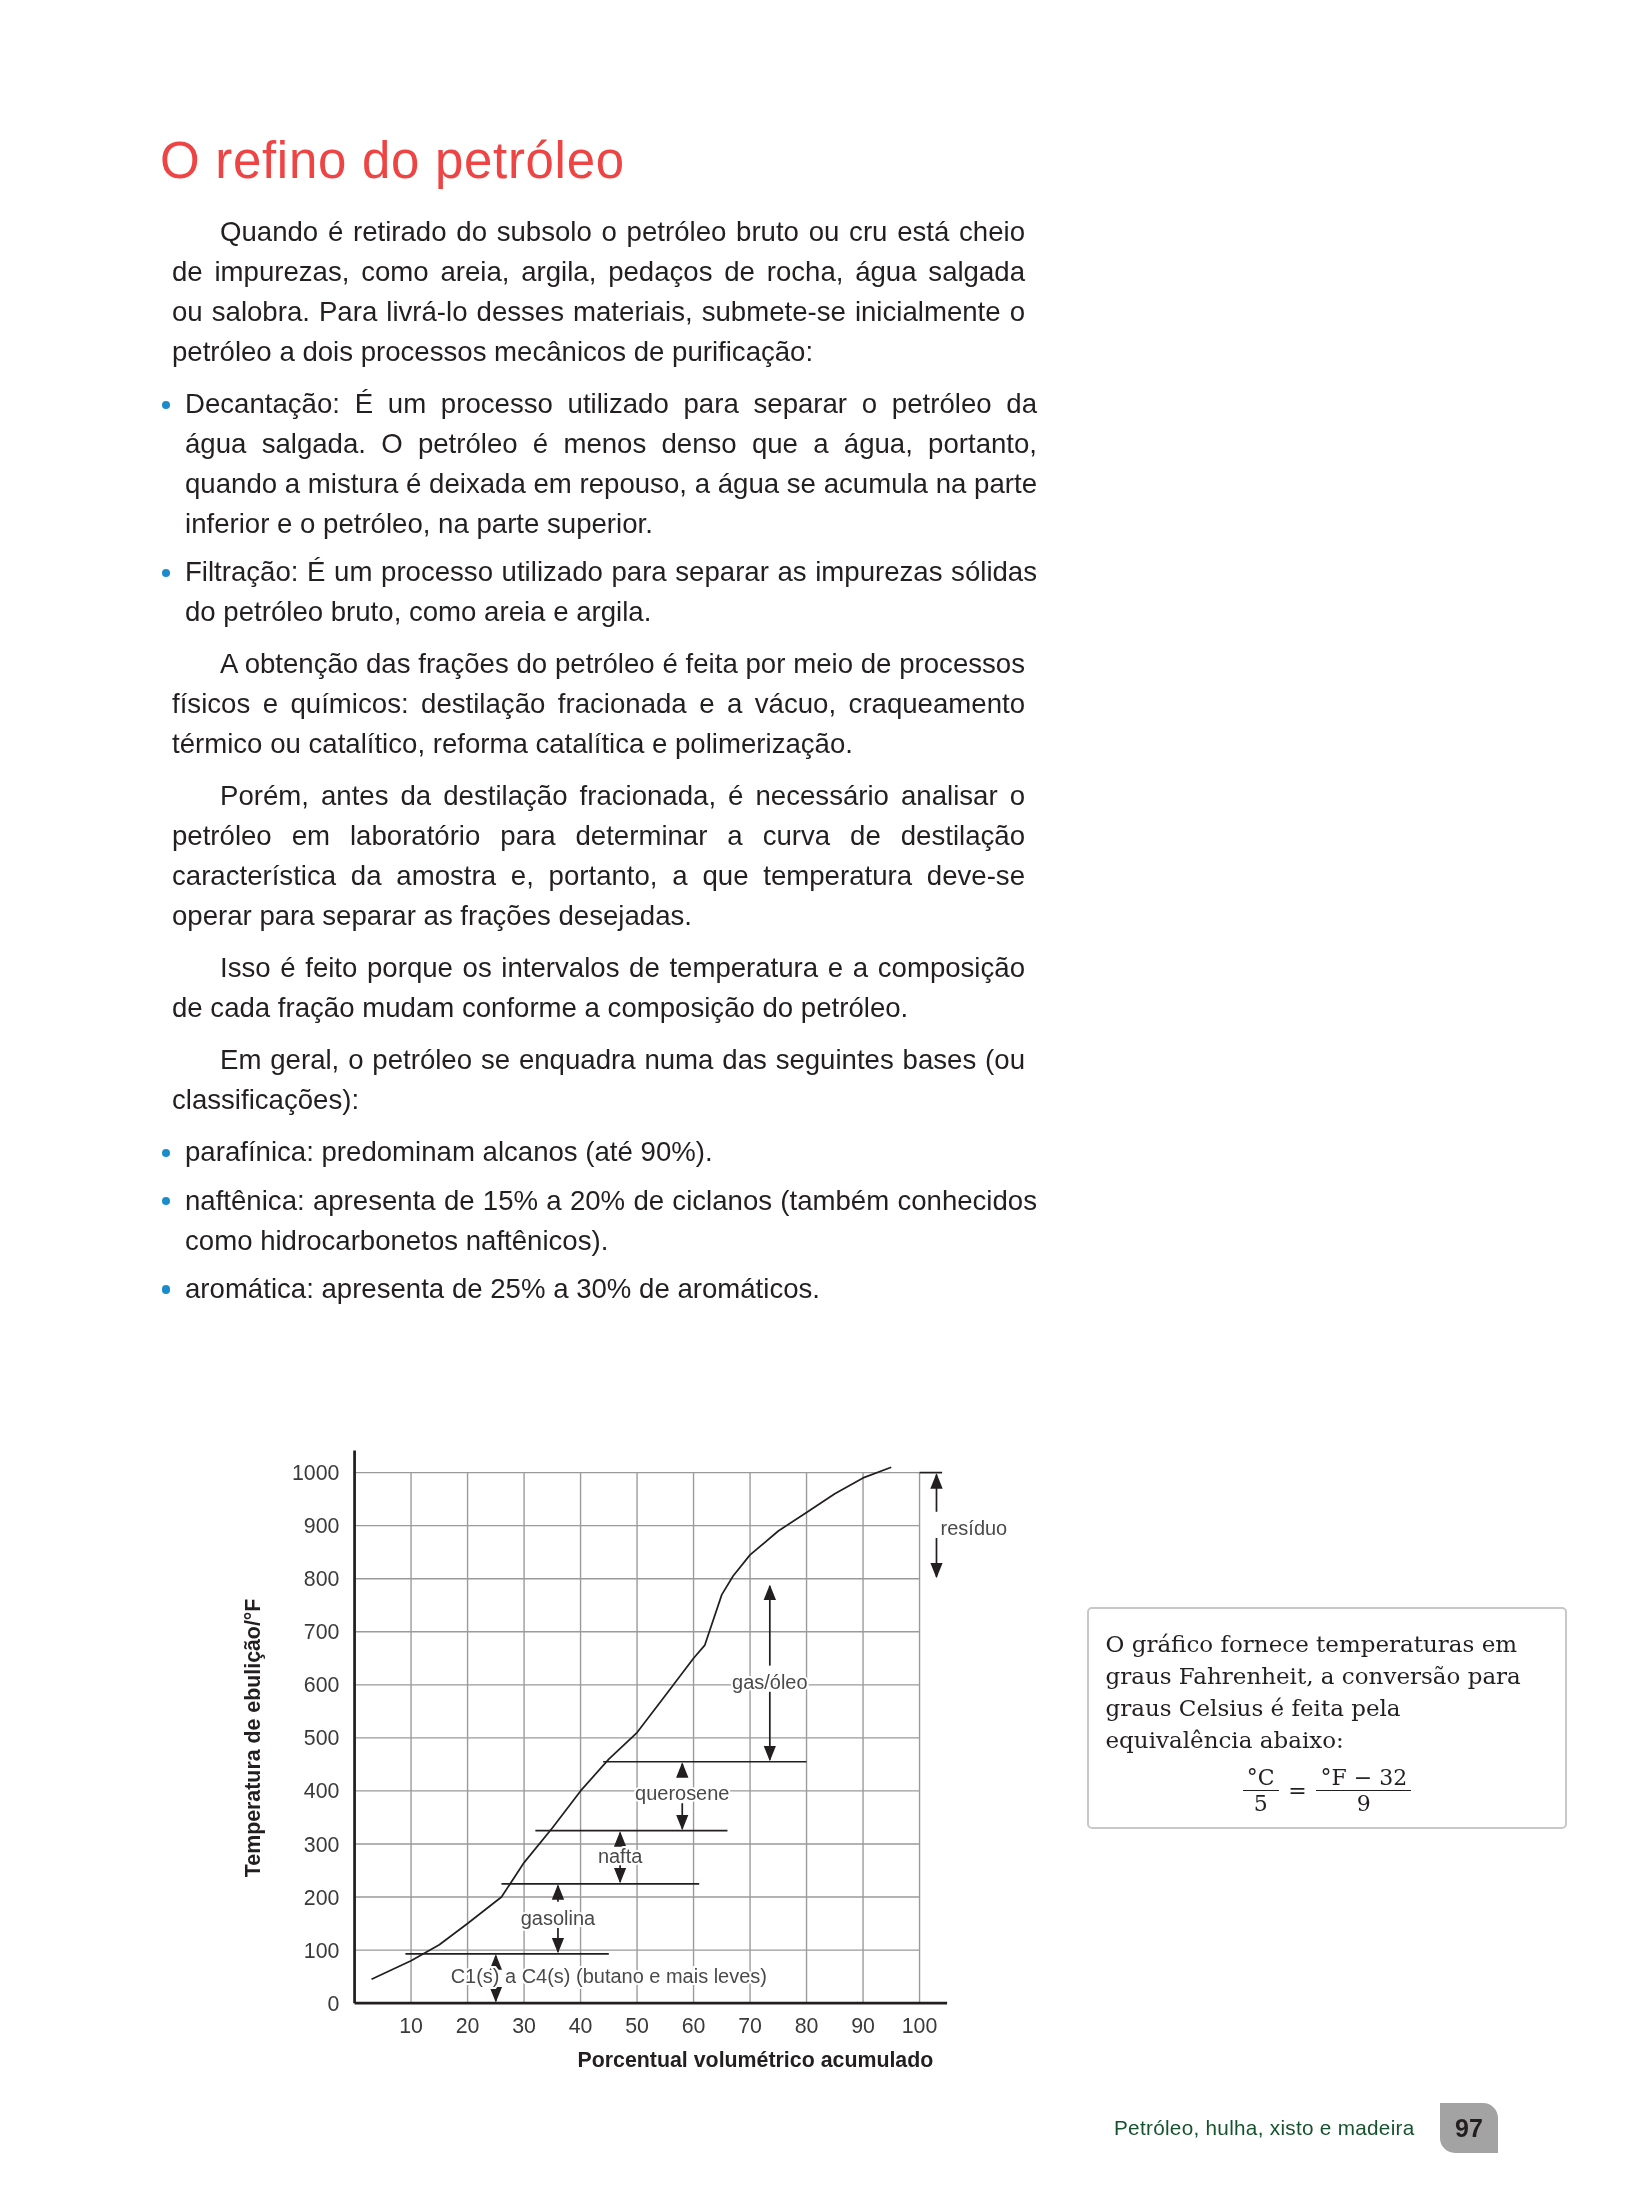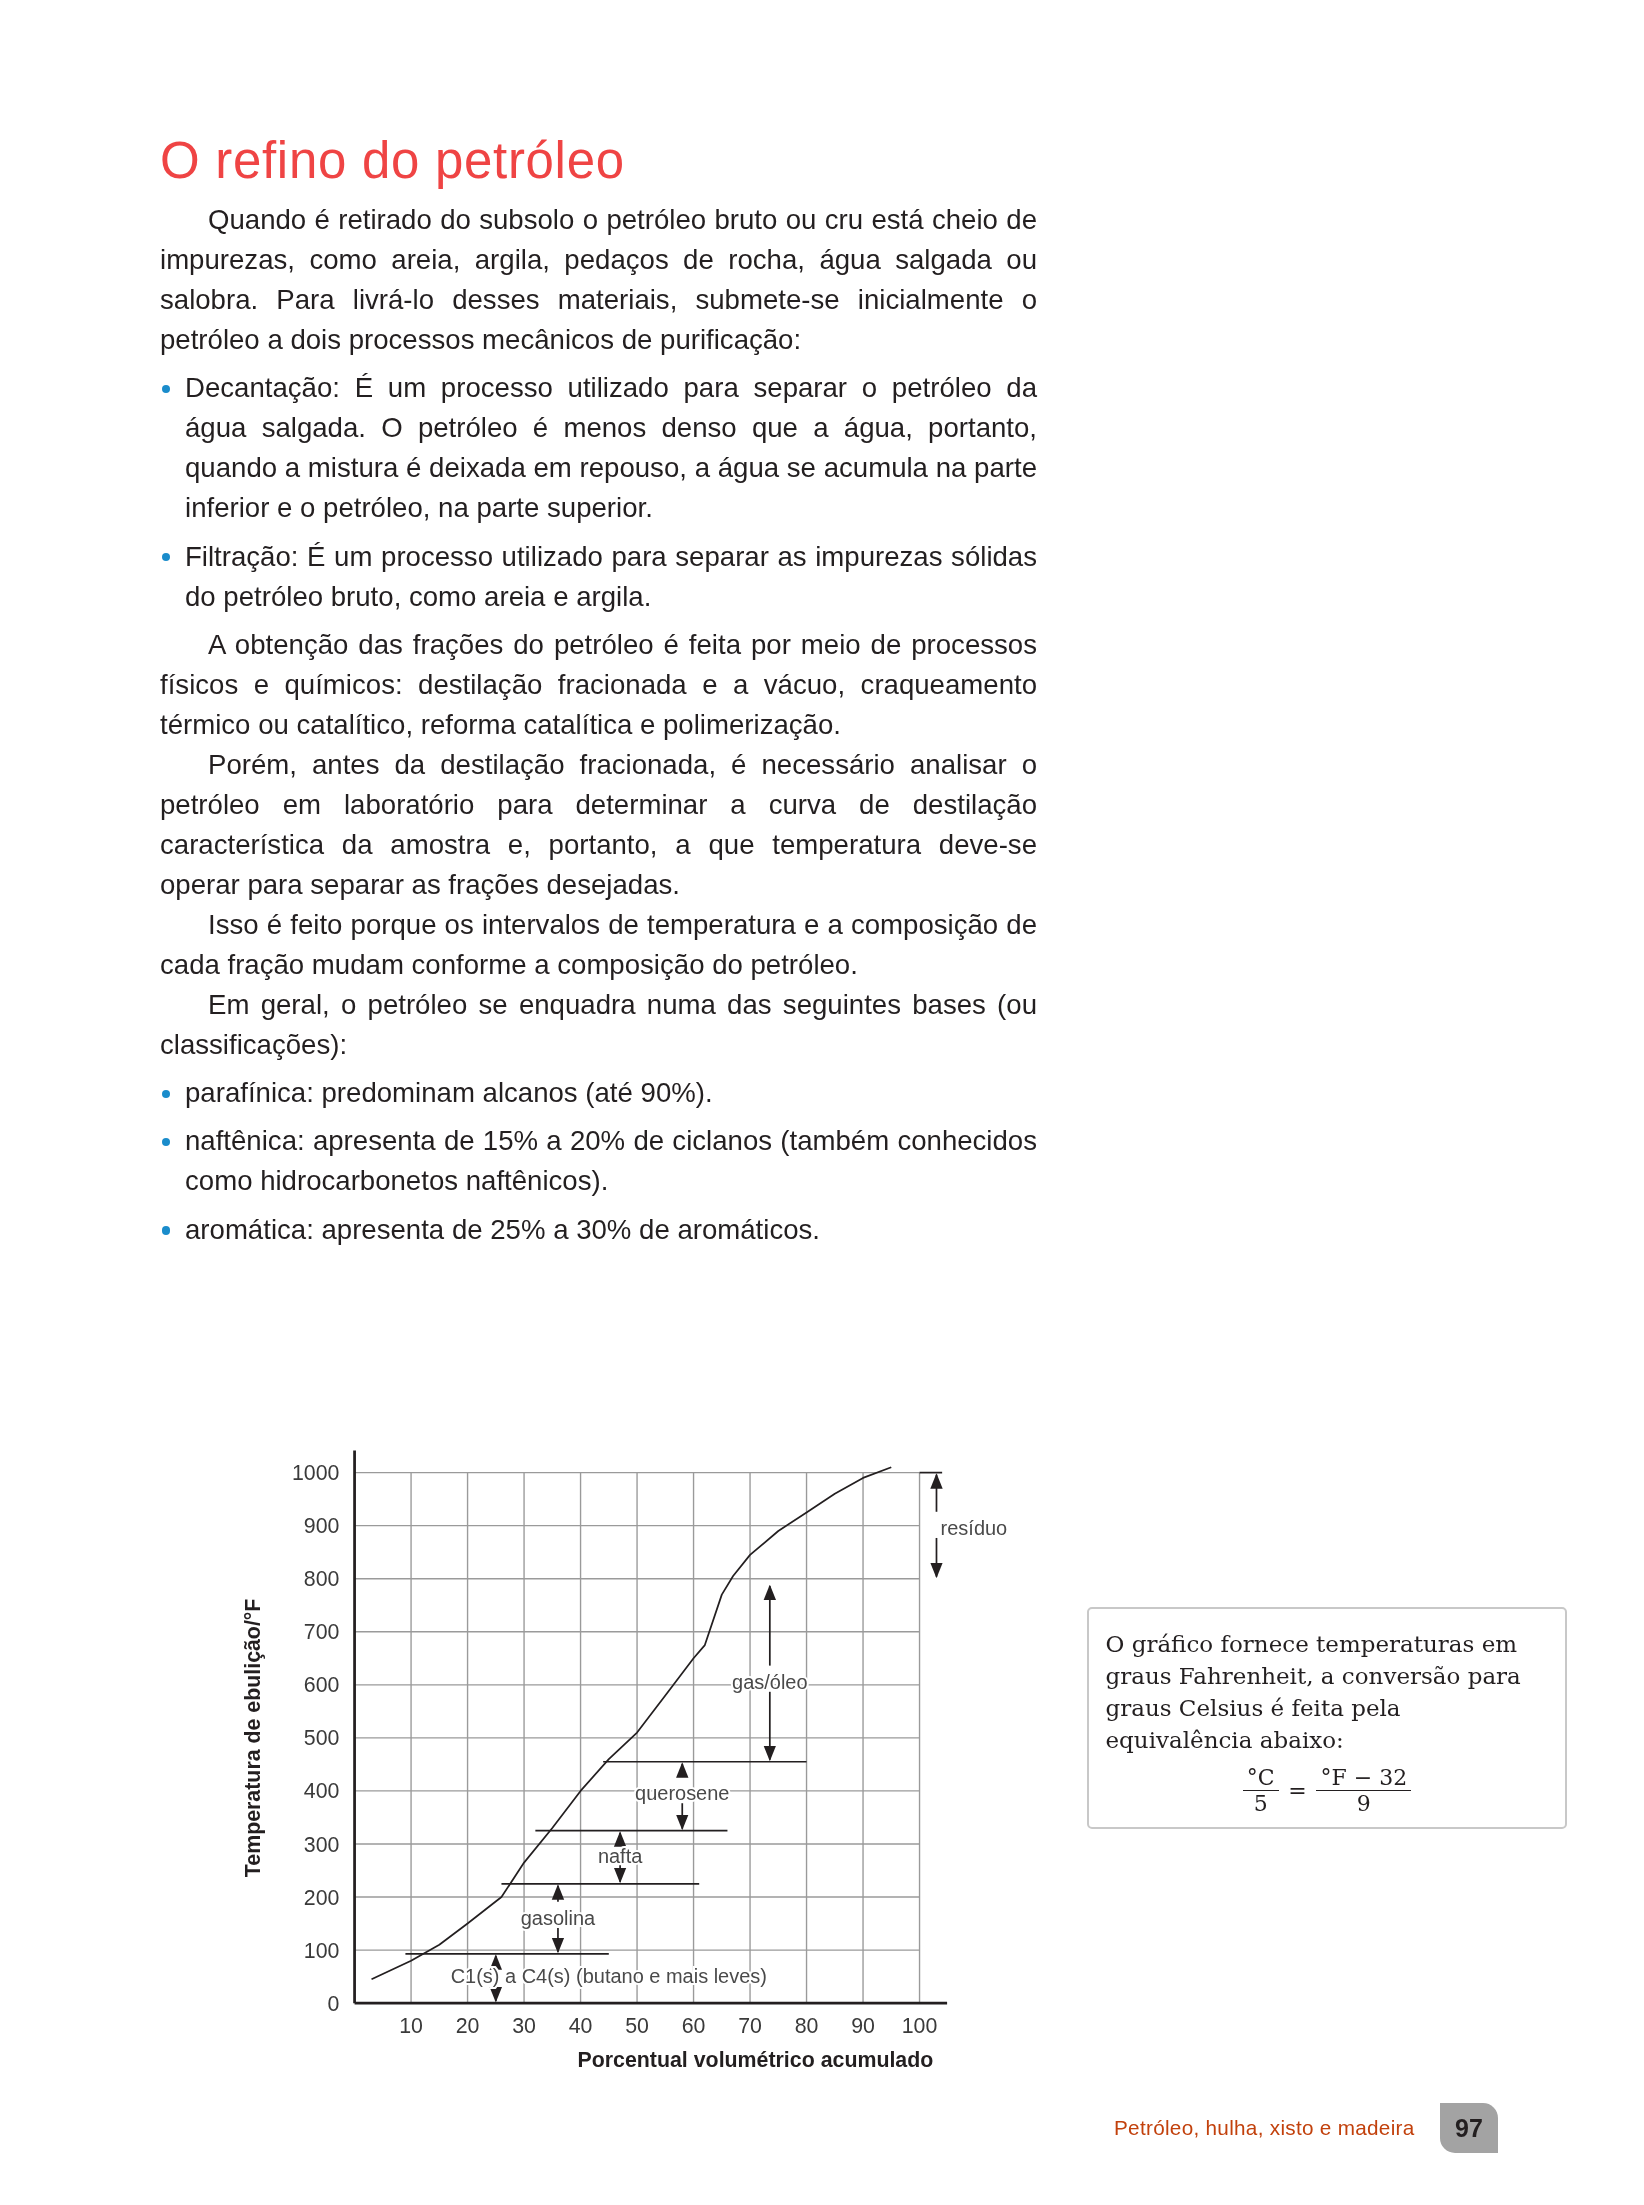--- a/index.html
+++ b/index.html
@@ -1,31 +1,31 @@
 <!DOCTYPE html>
 <html style="font-size:11px"><head>
 <meta charset="utf-8">
 <style>
   html, body { margin:0; padding:0; background:#ffffff; }
   body { width:1644px; height:2205px; position:relative; overflow:hidden; font-family:"Liberation Sans", sans-serif; color:#231f20; }
   .title { position:absolute; left:160px; top:131px; font-size:51px; font-weight:normal; color:#ef4444; letter-spacing:0.7px; margin:0; }
   .body-text { position:absolute; left:160px; top:200px; width:877px; font-size:27.6px; line-height:40px; color:#231f20; }
-  .body-text p { margin:0; text-align:justify; text-align-last:left; }
+  .body-text p { margin:12px; text-align:justify; text-align-last:left; }
   .body-text p.ind { text-indent:48px; }
   .body-text ul { list-style:none; margin:8.3px 0 8.3px 0; padding:0; }
   .body-text li { position:relative; padding-left:25px; margin-bottom:8.3px; text-align:justify; text-align-last:left; }
   .body-text li::before { content:""; position:absolute; left:2.1px; top:16.5px; width:8.3px; height:8.3px; border-radius:50%; background:#1a8ccb; }
   .body-text b { font-weight:normal; }
   #chart { position:absolute; left:234px; top:1440px; }
   .aside-box { position:absolute; left:1087px; top:1607px; width:480px; height:222px; border:2.1px solid #c8c8c8; border-radius:5px; box-sizing:border-box; padding:19.3px 16.5px 0 16.5px; font-family:"DejaVu Serif", serif; font-size:23px; line-height:32px; color:#231f20; }
   .formula { display:flex; justify-content:center; align-items:center; margin-top:8.3px; font-size:22px; line-height:25px; }
   .frac { display:inline-flex; flex-direction:column; align-items:center; }
   .frac .num { border-bottom:1.4px solid #231f20; padding:0 4.1px; }
   .eq { margin:0 9.6px; }
-  .footer-text { position:absolute; left:1114px; top:2116px; font-size:20.7px; color:#c2410c; letter-spacing:0.3px; }
+  .footer-text { position:absolute; left:1114px; top:2116px; font-size:20.7px; color:#14532d; letter-spacing:0.3px; }
   .page-num { position:absolute; left:1440px; top:2103px; width:58px; height:50px; background:#a3a3a3; border-radius:0 15px 0 15px; font-size:25px; font-weight:bold; color:#231f20; display:flex; align-items:center; justify-content:center; }
 </style>
 </head>
 <body>
 
 <h1 class="title">O refino do petróleo</h1>
 
 <div class="body-text">
   <p class="ind">Quando é retirado do subsolo o petróleo bruto ou cru está cheio de impurezas, como areia, argila, pedaços de rocha, água salgada ou salobra. Para livrá-lo desses materiais, submete-se inicialmente o petróleo a dois processos mecânicos de purificação:</p>
   <ul>

